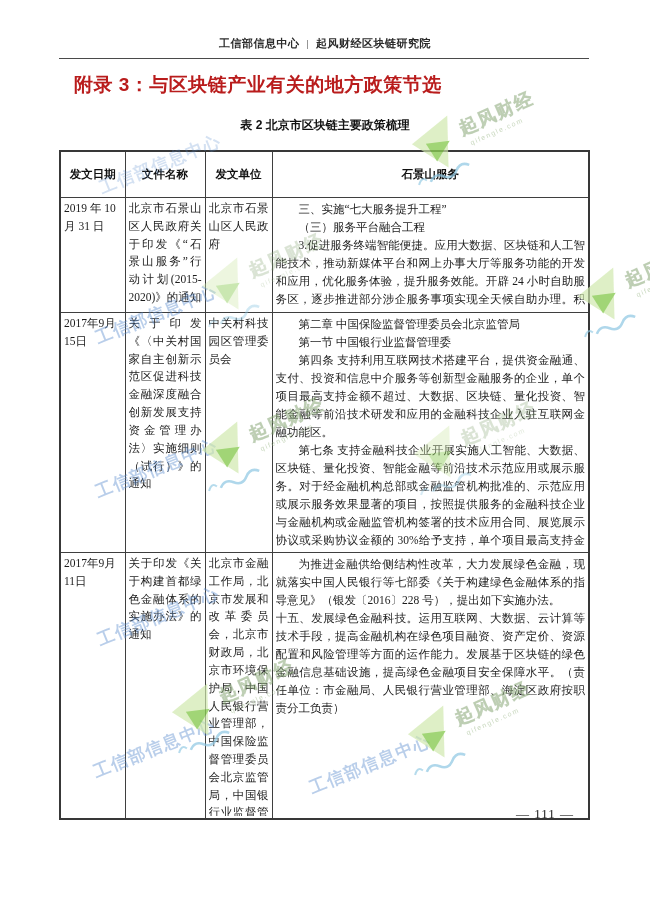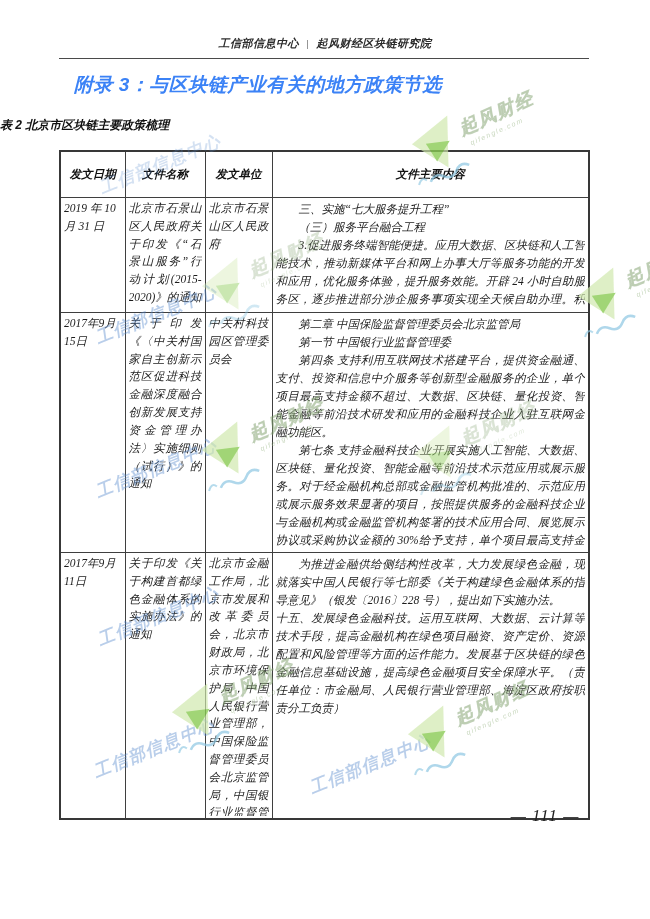--- a/index.html
+++ b/index.html
@@ -4,41 +4,40 @@
 <style>
   * { box-sizing: border-box; margin: 0; padding: 0; }
   body { margin: 0; background: #fff; }
   .page {
     position: relative;
     width: 650px; height: 919px;
     background: #ffffff;
     font-family: "Liberation Serif", serif;
     color: #1c1c1c;
     overflow: hidden;
-    font-style: italic;
   }
   
   .doc-header {
     position: absolute; top: 36px; left: 0; width: 100%;
     text-align: center; font-size: 11px; font-weight: bold; color: #2b2b2b;
     letter-spacing: 0.5px;
   }
   .doc-header .sep { margin: 0 7px; font-weight: normal; color: #444; }
   .header-rule {
     position: absolute; top: 58px; left: 59px; width: 530px; height: 0;
     border-top: 1.5px solid #4a4a4a;
   }
   .appendix-title {
     position: absolute; top: 72px; left: 74px;
     font-family: "Liberation Sans", sans-serif;
-    font-size: 19px; font-weight: bold; color: #3b82f6; letter-spacing: 0.5px;
+    font-size: 19px; font-weight: bold; color: #b91c1c; letter-spacing: 0.5px;
   }
   .table-caption {
     position: absolute; top: 117px; left: 0; width: 100%;
-    text-align: left;
+    text-align: center;
     font-family: "Liberation Sans", sans-serif;
     font-size: 12px; font-weight: bold; color: #111;
   }
   
   table.policy-table {
     position: absolute; top: 150px; left: 59px;
     width: 529px; table-layout: fixed;
     border-collapse: collapse;
     font-size: 11.5px; line-height: 1.55;
   }
@@ -64,21 +63,21 @@
   .cell-name, .cell-unit { text-align: justify; text-justify: inter-character; }
   td.content-cell { padding: 2px 5px; margin-top: 44px; }
   .content-cell p {
     text-align: justify; text-justify: inter-ideograph;
     text-indent: 2em; line-height: 18px;
   }
   .content-cell p.flush { text-indent: 0; }
   
   .page-number {
     position: absolute; top: 806px; left: 470px; width: 150px;
-    text-align: center; font-size: 17px; color: #222; letter-spacing: 1px;
+    text-align: center; font-size: 13px; color: #222; letter-spacing: 1px;
   }
   
   .wm-layer { position: absolute; inset: 0; pointer-events: none; z-index: 3; }
   .wm-blue {
     position: absolute;
     font-family: "Liberation Sans", sans-serif;
     font-size: 17px; font-weight: bold; letter-spacing: 1.5px;
     color: rgba(88, 139, 205, 0.42);
     white-space: nowrap;
     transform: rotate(-22deg);
@@ -112,21 +111,21 @@
       <col class="col-date">
         <col class="col-name">
         <col class="col-unit">
         <col class="col-content">
     </colgroup>
     <thead>
       <tr>
         <th>发文日期</th>
         <th>文件名称</th>
         <th>发文单位</th>
-        <th>文件主要内容</th>
+        <th>石景山服务</th>
       </tr>
     </thead>
     <tbody>
       <tr class="row-1">
         <td>
             <div class="clip cell-date">2019 年 10
 月 31 日</div>
           </td>
         <td>
             <div class="clip cell-name">北京市石景山区人民政府关于印发《“石景山服务”行动计划(2015-2020)》的通知</div>

